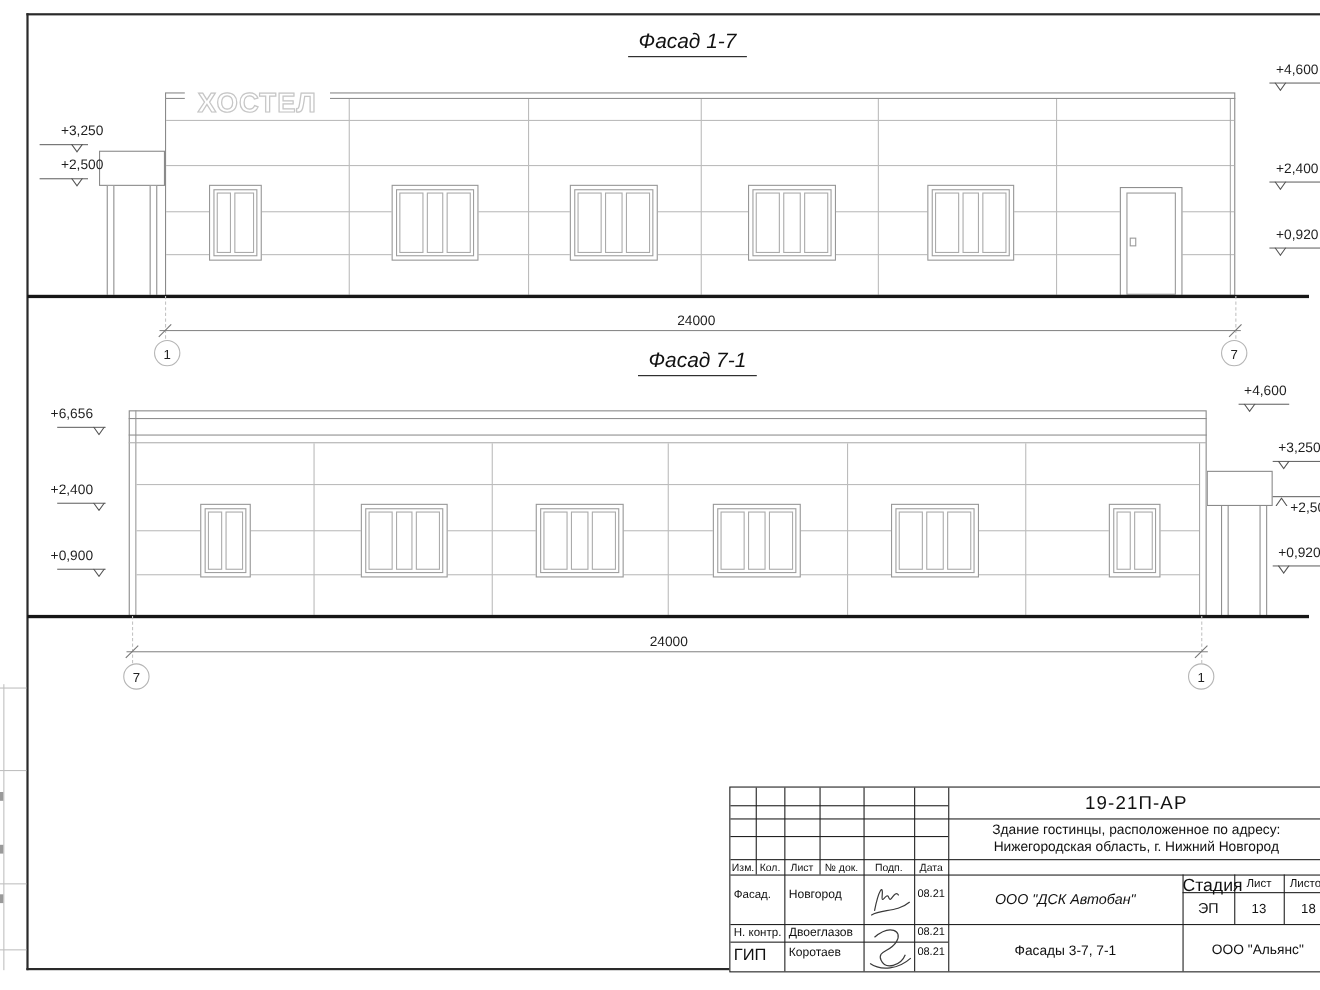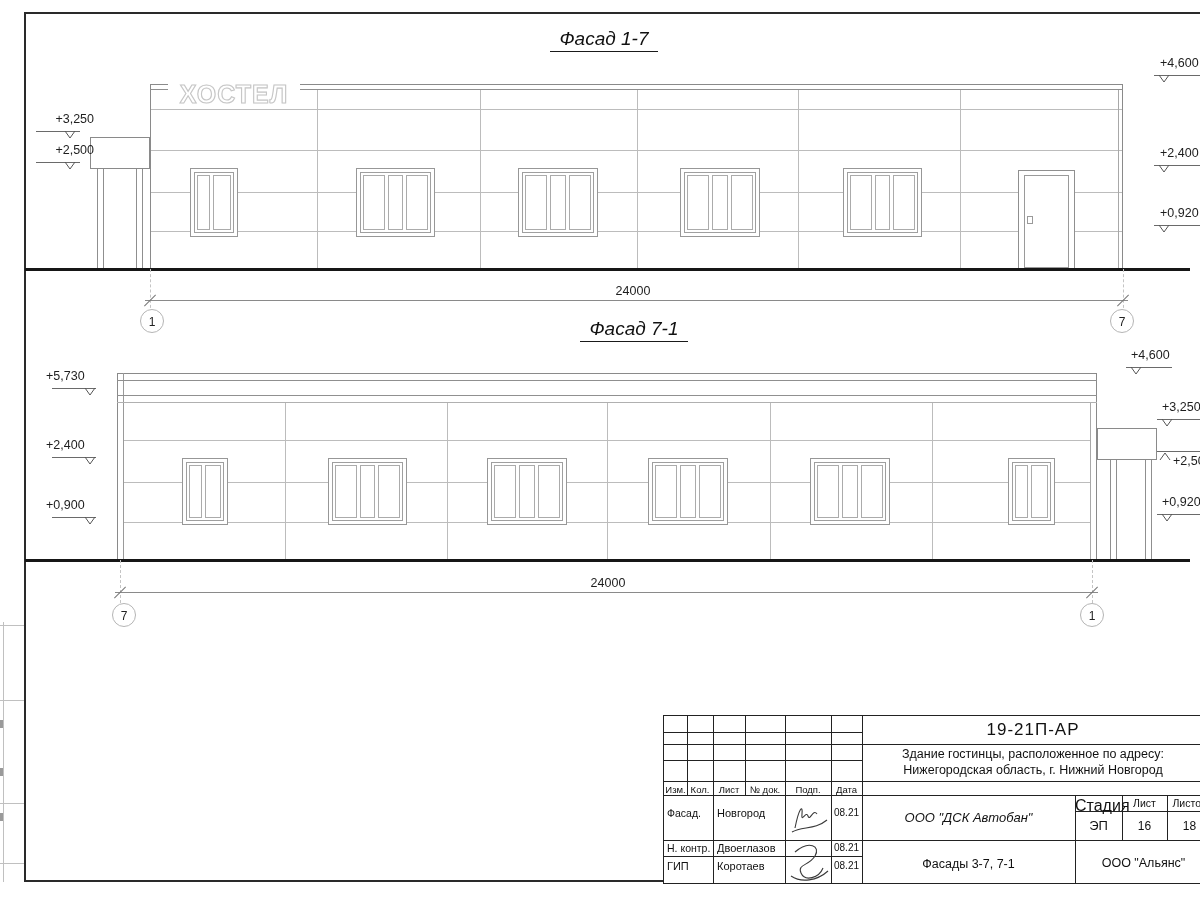--- a/index.html
+++ b/index.html
@@ -50,21 +50,21 @@
 
 <div class="lfrag" style="left:3px;top:622px;width:1px;height:260px"></div>
 <div class="lfrag" style="left:0;top:625px;width:24px;height:1px"></div>
 <div class="lfrag" style="left:0;top:700px;width:24px;height:1px"></div>
 <div class="lfrag" style="left:0;top:803px;width:24px;height:1px"></div>
 <div class="lfrag" style="left:0;top:863px;width:24px;height:1px"></div>
 <div class="lfrag" style="left:0;top:720px;width:3px;height:8px;background:#9a9a9a"></div>
 <div class="lfrag" style="left:0;top:768px;width:3px;height:8px;background:#9a9a9a"></div>
 <div class="lfrag" style="left:0;top:813px;width:3px;height:8px;background:#9a9a9a"></div>
 
-<div class="ftitle" style="left:472px;top:28px;width:264px">
+<div class="ftitle" style="left:493px;top:28px;width:264px">
   <span>Фасад 1-7</span>
 </div>
 
 <div class="outline" style="left:150px;top:84px;width:973px;height:185px"></div>
 <div class="hl ol" style="left:150px;top:89px;width:973px"></div>
 <div class="hl" style="left:151px;top:109px;width:971px"></div>
 <div class="hl" style="left:151px;top:150px;width:971px"></div>
 <div class="hl" style="left:151px;top:192px;width:971px"></div>
 <div class="hl" style="left:151px;top:231px;width:971px"></div>
 <div class="vl" style="left:317px;top:90px;height:179px"></div>
@@ -218,21 +218,21 @@
 </div>
 <div class="win" style="left:1008px;top:458px;width:47px;height:67px">
   <div class="win-in">
       <div class="pane" style="flex:.85"></div>
       <div class="pane" style="flex:1.15"></div>
     </div>
 </div>
 
 <div class="gnd" style="left:25px;top:559px;width:1165px"></div>
 
-<div class="lvl-text" style="left:46px;top:369px">+5,730</div>
+<div class="lvl-text" style="left:46px;top:369px">+6,656</div>
 <div class="shelf" style="left:52px;top:388px;width:44px"></div>
 <svg class="varr" style="left:84px;top:388px" width="12" height="8" viewBox="0 0 12 8">
     <path d="M1 0 L6 7 L11 0"></path>
   </svg>
 <div class="lvl-text" style="left:46px;top:438px">+2,400</div>
 <div class="shelf" style="left:52px;top:457px;width:44px"></div>
 <svg class="varr" style="left:84px;top:457px" width="12" height="8" viewBox="0 0 12 8">
     <path d="M1 0 L6 7 L11 0"></path>
   </svg>
 <div class="lvl-text" style="left:46px;top:498px">+0,900</div>
@@ -309,27 +309,27 @@
   <svg class="sig" style="position:absolute;left:123px;top:82px" width="44" height="40" viewBox="0 0 44 40">
       <path d="M8 30 C12 10 16 6 15 16 C14 26 19 12 21 18 C23 24 26 10 30 16 M5 34 C15 28 28 32 40 22"></path>
     </svg>
 
   <div class="t c" style="left:198px;top:94px;width:213px;font-size:13px;font-style:italic">ООО "ДСК Автобан"</div>
 
   <div class="t c" style="left:411px;top:81px;width:47px;font-size:16px">Стадия</div>
   <div class="t c" style="left:458px;top:81px;width:45px;font-size:10.5px">Лист</div>
   <div class="t c" style="left:503px;top:81px;width:45px;font-size:10.5px">Листов</div>
   <div class="t c" style="left:411px;top:102px;width:47px;font-size:13px">ЭП</div>
-  <div class="t c" style="left:458px;top:103px;width:45px;font-size:12px">16</div>
+  <div class="t c" style="left:458px;top:103px;width:45px;font-size:12px">13</div>
   <div class="t c" style="left:503px;top:103px;width:45px;font-size:12px">18</div>
 
   <div class="t" style="left:3px;top:126px;font-size:10.5px">Н. контр.</div>
   <div class="t" style="left:53px;top:126px;font-size:11px">Двоеглазов</div>
   <div class="t c" style="left:167px;top:126px;width:31px;font-size:10px">08.21</div>
-  <div class="t" style="left:3px;top:144px;font-size:11px">ГИП</div>
+  <div class="t" style="left:3px;top:144px;font-size:15px">ГИП</div>
   <div class="t" style="left:53px;top:144px;font-size:11px">Коротаев</div>
   <div class="t c" style="left:167px;top:144px;width:31px;font-size:10px">08.21</div>
   <svg class="sig" style="position:absolute;left:121px;top:124px" width="46" height="42" viewBox="0 0 46 42">
       <path d="M10 12 C24 0 36 6 30 16 C24 26 12 24 16 33 C20 42 34 38 38 28 M6 36 C16 43 32 41 43 31"></path>
     </svg>
 
   <div class="t c" style="left:198px;top:141px;width:213px;font-size:12.5px">Фасады 3-7, 7-1</div>
   <div class="t c" style="left:411px;top:140px;width:137px;font-size:12.5px">ООО "Альянс"</div>
 </div>
 

